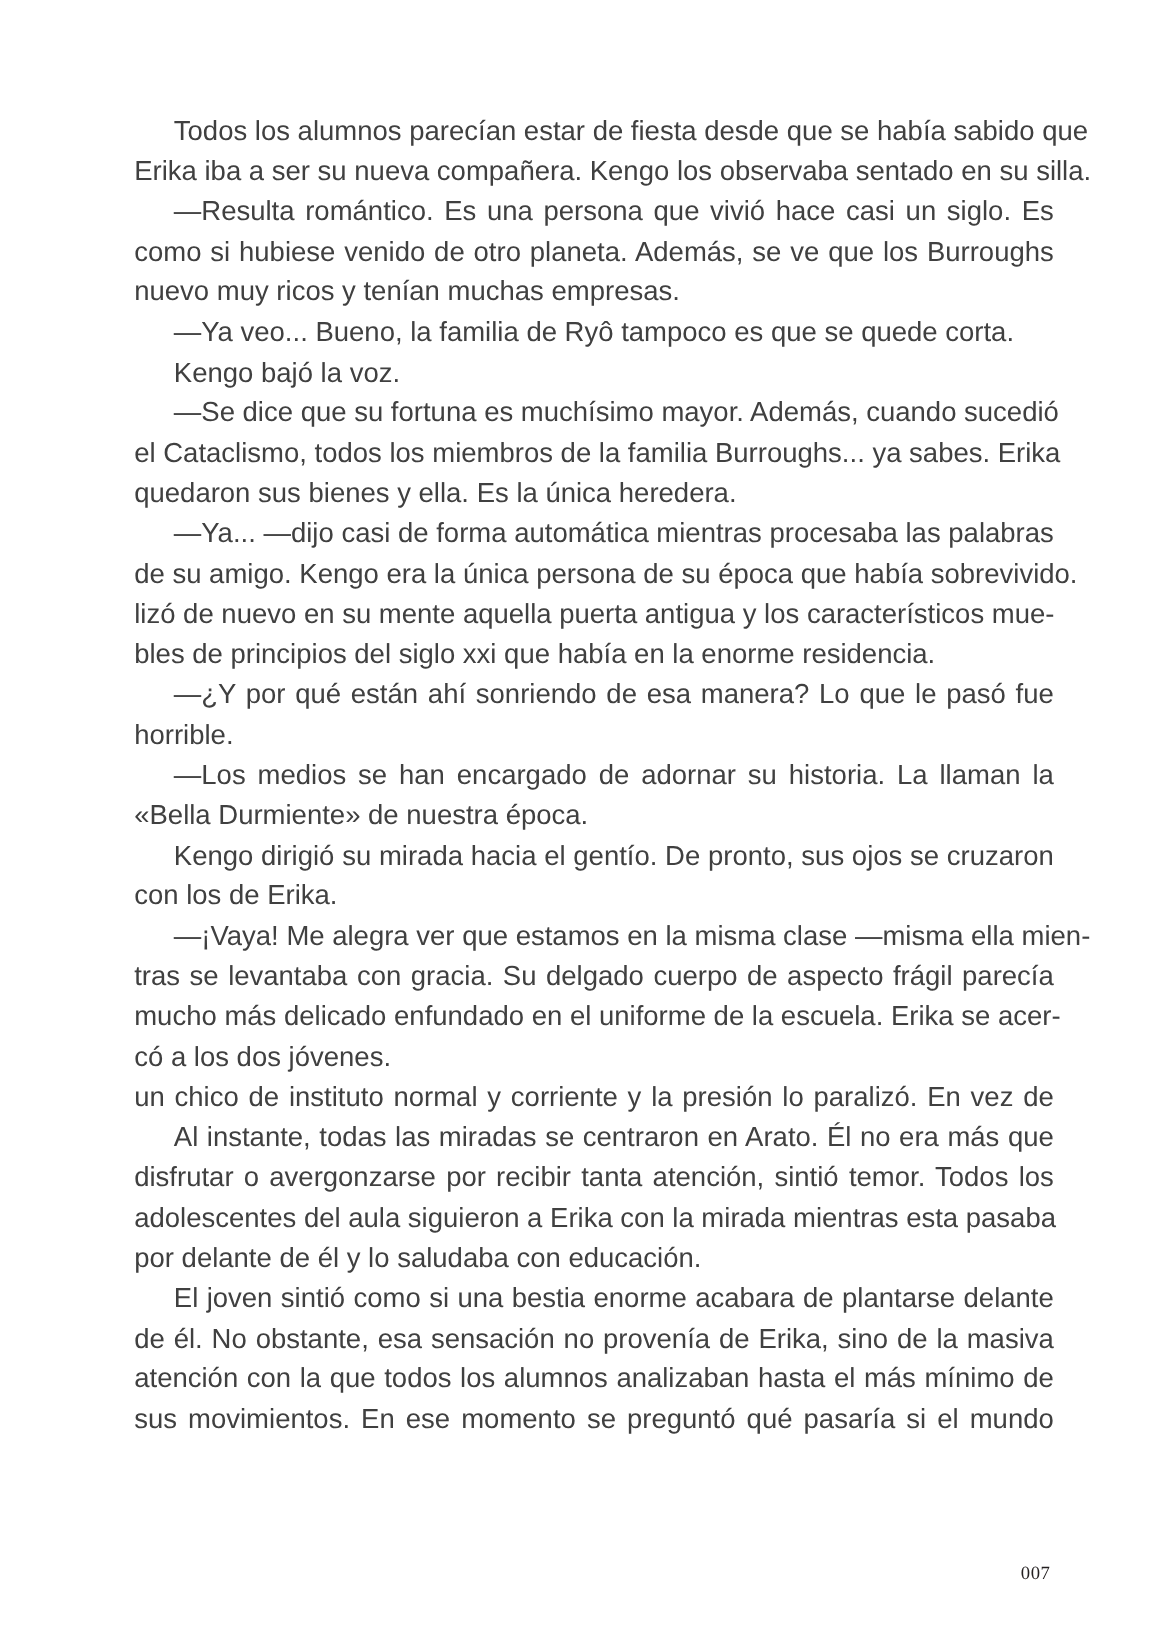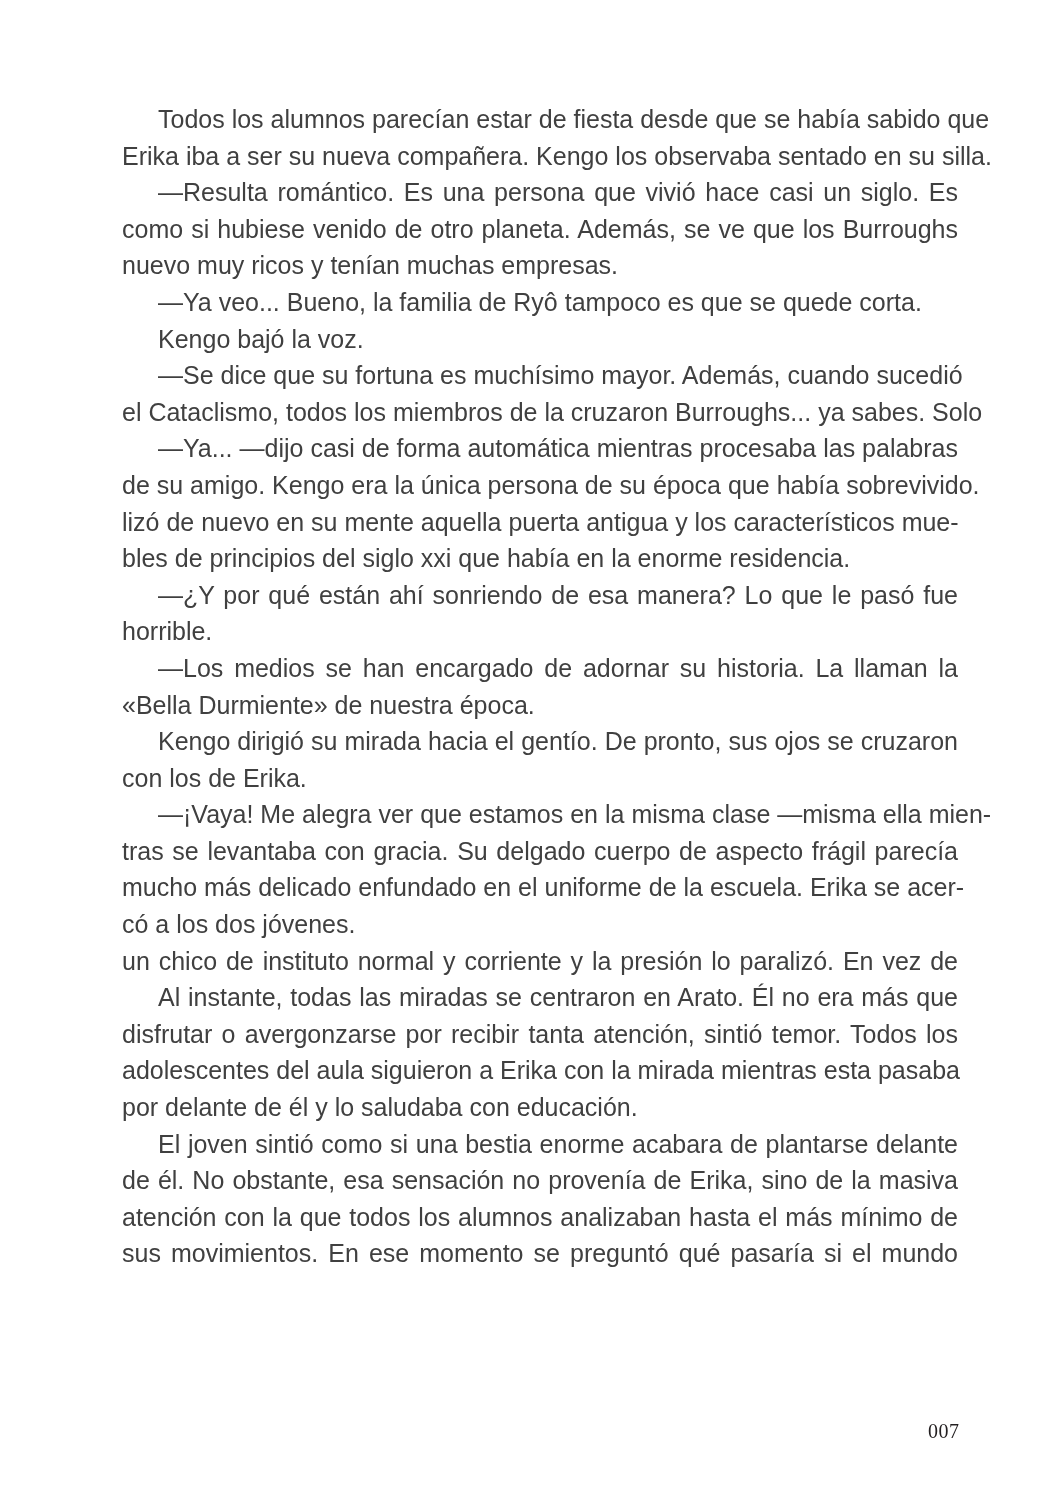--- a/index.html
+++ b/index.html
@@ -15,21 +15,21 @@
   .line {
     display: block; height: 36.6px; white-space: nowrap;
     text-align: justify; text-align-last: justify;
     transform-origin: left center;
   }
   .line.indent { padding-left: 36px; }
   .line.last { text-align-last: left; }
   .page-number {
     position: absolute; left: 928px; top: 1420px;
     font-family: "Liberation Serif", "DejaVu Serif", serif;
-    font-size: 20px; color: #231f20; letter-spacing: 0.5px;
+    font-size: 17px; color: #231f20; letter-spacing: 0.5px;
   }
 </style>
 </head>
 <body>
 
 <div class="page">
   <div class="text-block" id="text-block">
       <div>
         <span class="line indent">Todos los alumnos parecían estar de fiesta desde que se había sabido que</span>
         <span class="line last">Erika iba a ser su nueva compañera. Kengo los observaba sentado en su silla.</span>
@@ -40,21 +40,22 @@
         <span class="line last">nuevo muy ricos y tenían muchas empresas.</span>
       </div>
       <div>
         <span class="line indent last">—Ya veo... Bueno, la familia de Ryô tampoco es que se quede corta.</span>
       </div>
       <div>
         <span class="line indent last">Kengo bajó la voz.</span>
       </div>
       <div>
         <span class="line indent">—Se dice que su fortuna es muchísimo mayor. Además, cuando sucedió</span>
-        <span class="line">el Cataclismo, todos los miembros de la cruzaron Burroughs... ya sabes. Solo</span>
+        <span class="line">el Cataclismo, todos los miembros de la familia Burroughs... ya sabes. Erika</span>
+        <span class="line last">quedaron sus bienes y ella. Es la única heredera.</span>
       </div>
       <div>
         <span class="line indent">—Ya... —dijo casi de forma automática mientras procesaba las palabras</span>
         <span class="line last">de su amigo. Kengo era la única persona de su época que había sobrevivido.</span>
       </div>
       <div>
         <span class="line">lizó de nuevo en su mente aquella puerta antigua y los característicos mue-</span>
         <span class="line last">bles de principios del siglo xxi que había en la enorme residencia.</span>
       </div>
       <div>

